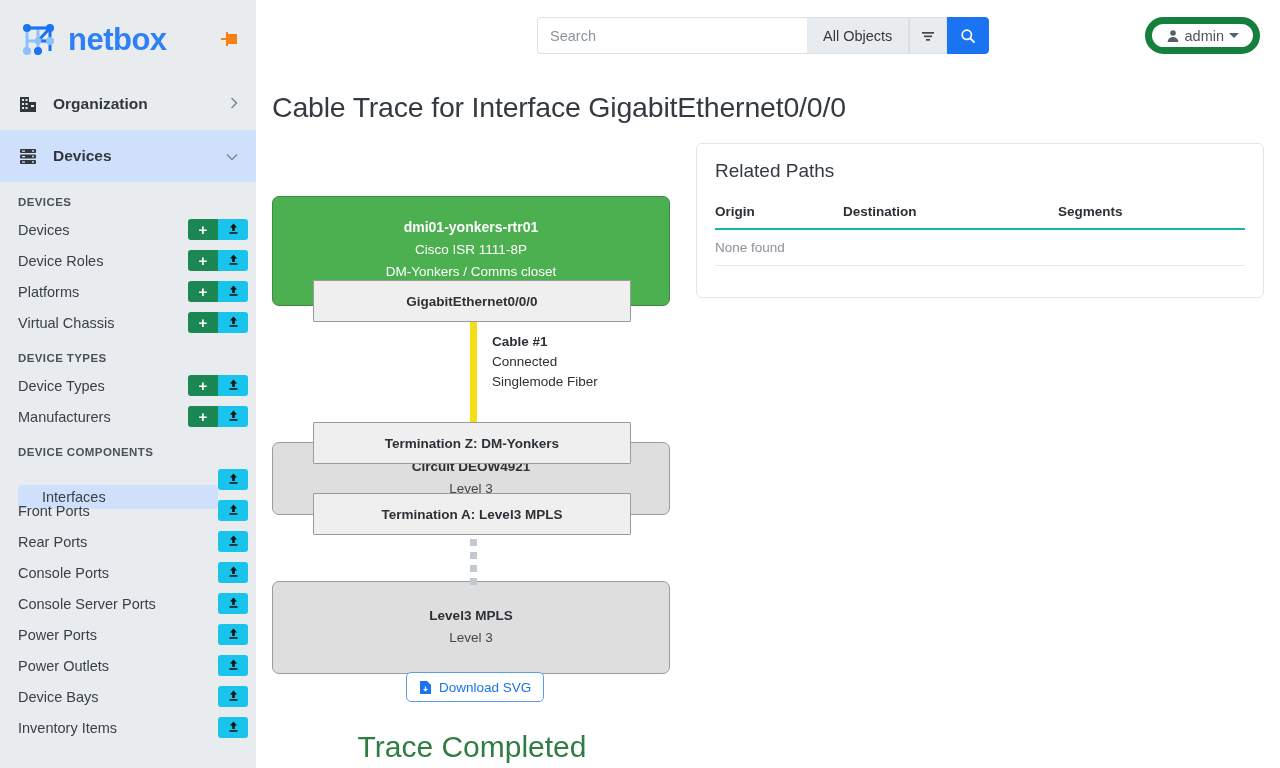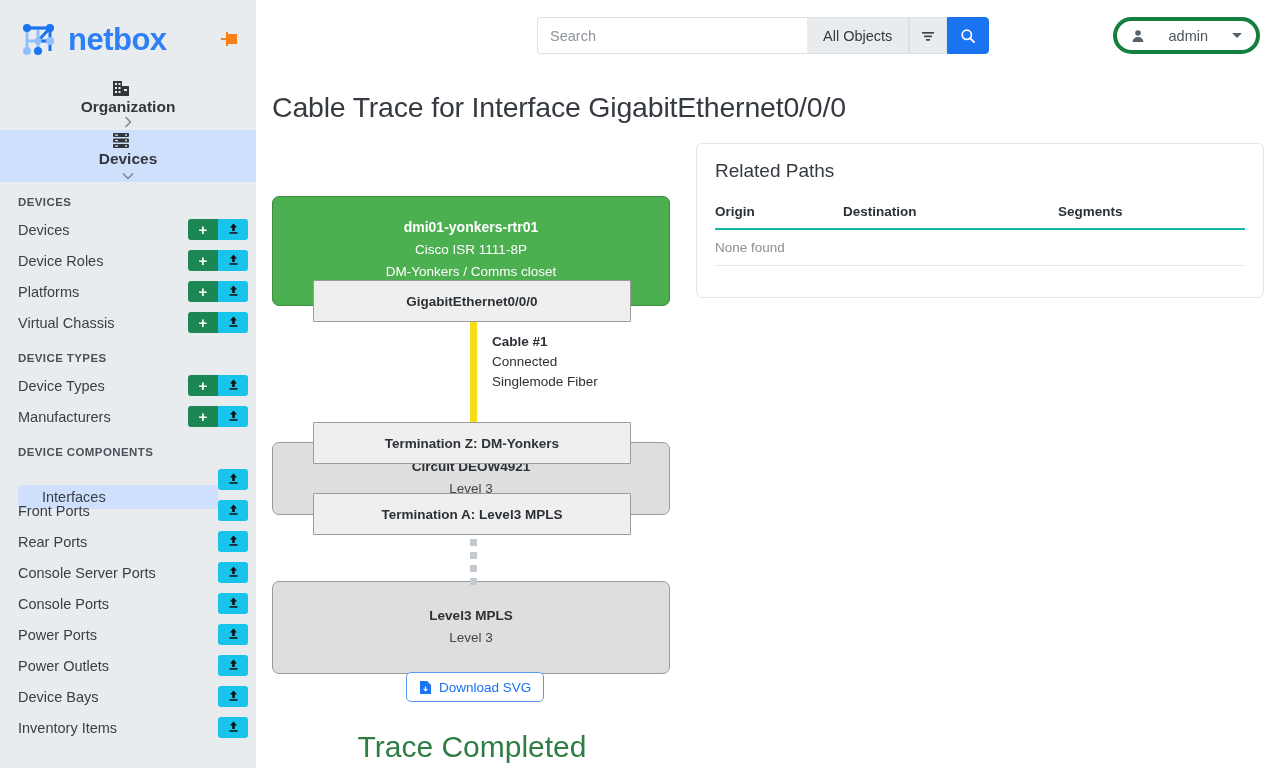--- a/index.html
+++ b/index.html
@@ -29,21 +29,21 @@
   #logo-text {
     font-size: 31px; font-weight: 700; color: #2f80f7;
     letter-spacing: -0.5px; line-height: 1;
   }
   #pin-icon { width: 22px; height: 20px; }
 
   .nav-group {
     display: flex; align-items: center;
     height: 52px; padding: 0 18px;
     cursor: pointer;
-    font-size: 15.5px; font-weight: 700; color: #32373c; flex-direction: column;
+    font-size: 15.5px; font-weight: 700; color: #32373c;
   }
   .nav-group .ng-icon { width: 22px; margin-right: 13px; display:flex; }
   .nav-group .ng-label { flex: 1; }
   .nav-group .ng-caret { color: #7b8794; font-size: 13px; }
   .nav-group.active { background: #cfe0fd; }
 
   .nav-head {
     font-size: 11.5px; font-weight: 700; color: #4a5158;
     letter-spacing: 0.4px;
     padding: 14px 0 6px 18px;
@@ -115,23 +115,23 @@
     cursor: pointer;
   }
   #search-btn {
     display: flex; align-items: center; justify-content: center;
     width: 42px; background: #1a73f0;
     border: 1px solid #1a73f0; border-radius: 0 4px 4px 0;
     cursor: pointer;
   }
   #user-btn {
     position: absolute; right: 20px; top: 17px;
-    display: flex; align-items: center; gap: 24px;
+    display: flex; align-items: center; gap: 5px;
     height: 37px; padding: 0 14px;
-    border: 4px solid #15803d; border-radius: 19px;
+    border: 7px solid #15803d; border-radius: 19px;
     background: #fff; cursor: pointer;
     font-size: 14.5px; color: #4f555b;
   }
 
   
   #page-title {
     position: absolute; left: 272px; top: 72px;
     font-size: 28.5px; font-weight: 400; color: #343a40;
     letter-spacing: -0.2px;
   }
@@ -412,32 +412,32 @@
         <span class="btn-pair">
           <span class="mini-btn mini-up solo">
             <span><svg width="13" height="13" viewBox="0 0 13 13">
                 <path d="M6.5 1.5 L10 5.5 H7.8 V9 H5.2 V5.5 H3z" fill="#111"></path>
                 <rect x="2.5" y="10.2" width="8" height="1.5" fill="#111"></rect>
               </svg></span>
           </span>
         </span>
       </div>
       <div class="nav-item">
+        <span class="ni-label">Console Ports</span>
+        <span class="btn-pair">
+          <span class="mini-btn mini-up solo">
+            <span><svg width="13" height="13" viewBox="0 0 13 13">
+                <path d="M6.5 1.5 L10 5.5 H7.8 V9 H5.2 V5.5 H3z" fill="#111"></path>
+                <rect x="2.5" y="10.2" width="8" height="1.5" fill="#111"></rect>
+              </svg></span>
+          </span>
+        </span>
+      </div>
+      <div class="nav-item">
         <span class="ni-label">Console Server Ports</span>
-        <span class="btn-pair">
-          <span class="mini-btn mini-up solo">
-            <span><svg width="13" height="13" viewBox="0 0 13 13">
-                <path d="M6.5 1.5 L10 5.5 H7.8 V9 H5.2 V5.5 H3z" fill="#111"></path>
-                <rect x="2.5" y="10.2" width="8" height="1.5" fill="#111"></rect>
-              </svg></span>
-          </span>
-        </span>
-      </div>
-      <div class="nav-item">
-        <span class="ni-label">Console Ports</span>
         <span class="btn-pair">
           <span class="mini-btn mini-up solo">
             <span><svg width="13" height="13" viewBox="0 0 13 13">
                 <path d="M6.5 1.5 L10 5.5 H7.8 V9 H5.2 V5.5 H3z" fill="#111"></path>
                 <rect x="2.5" y="10.2" width="8" height="1.5" fill="#111"></rect>
               </svg></span>
           </span>
         </span>
       </div>
       <div class="nav-item">

